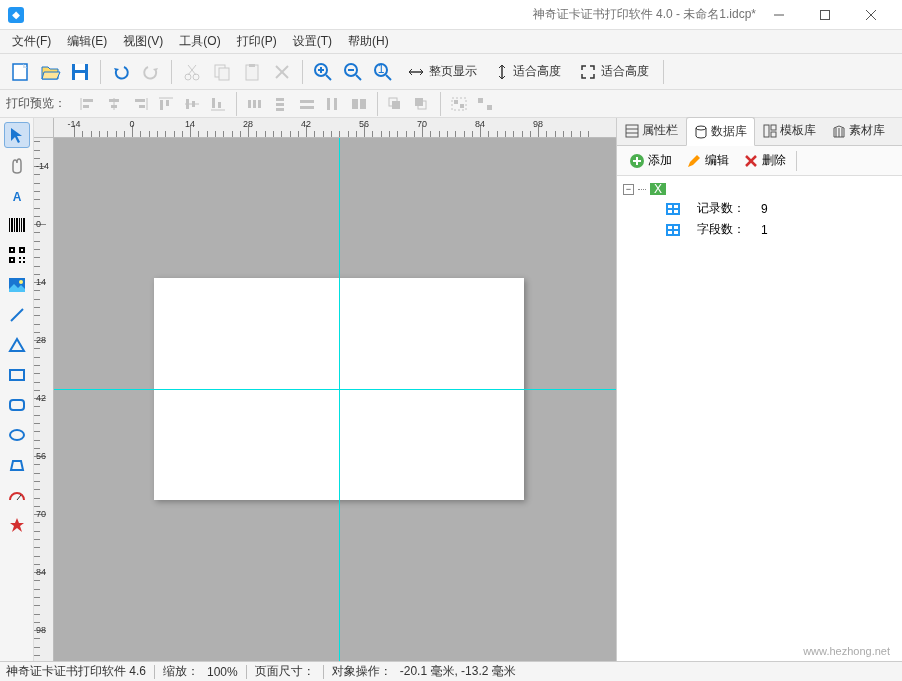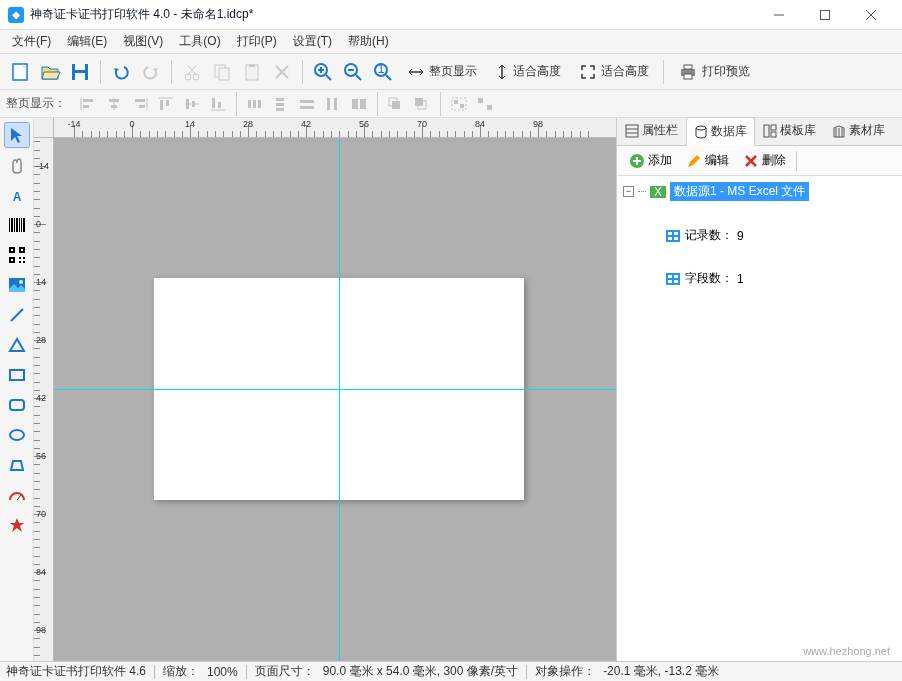--- a/index.html
+++ b/index.html
@@ -1,21 +1,21 @@
 <!DOCTYPE html>
 <html><head>
 <meta charset="utf-8">
 <style>
 * { margin: 0; padding: 0; box-sizing: border-box; font-family: "Microsoft YaHei", sans-serif; font-size: 12px; }
 body { width: 902px; height: 681px; background: #fff; overflow: hidden; position: relative; }
 
 
 .title-bar { height: 30px; background: #fff; display: flex; align-items: center; padding: 0 8px; border-bottom: 1px solid #e0e0e0; }
 .title-bar .app-icon { width: 16px; height: 16px; background: #2196f3; border-radius: 3px; margin-right: 6px; display:flex;align-items:center;justify-content:center;color:#fff;font-size:10px; }
-.title-bar .title-text { color: #0f172a; flex: 1; }
+.title-bar .title-text { color: #737373; flex: 1; text-align: right; }
 .title-bar .win-controls { display: flex; gap: 0; }
 .title-bar .win-btn { width: 46px; height: 30px; display: flex; align-items: center; justify-content: center; color: #666; }
 
 
 .menu-bar { height: 24px; display: flex; align-items: center; padding: 0 4px; background: #f5f5f5; border-bottom: 1px solid #ddd; }
 .menu-bar .menu-item { padding: 3px 8px; color: #333; cursor: pointer; }
 
 
 .toolbar-main { height: 36px; display: flex; align-items: center; padding: 2px 6px; background: #f5f5f5; border-bottom: 1px solid #ddd; gap: 2px; }
 .tool-btn { width: 28px; height: 28px; display: flex; align-items: center; justify-content: center; border-radius: 3px; cursor: pointer; }
@@ -52,21 +52,21 @@
 
 .right-panel { width: 286px; background: #fff; border-left: 1px solid #ccc; display: flex; flex-direction: column; }
 .panel-tabs { height: 28px; display: flex; align-items: flex-end; background: #f0f0f0; border-bottom: 1px solid #ccc; }
 .panel-tab { display: flex; align-items: center; gap: 3px; padding: 5px 7px; cursor: pointer; border: 1px solid transparent; font-size: 12px; color: #333; }
 .panel-tab.active { background: #fff; border: 1px solid #ccc; border-bottom: 1px solid #fff; margin-bottom: -1px; border-radius: 3px 3px 0 0; }
 .panel-toolbar { height: 30px; display: flex; align-items: center; padding: 0 6px; gap: 2px; border-bottom: 1px solid #ddd; background: #fafafa; }
 .panel-toolbar .pbtn { display: flex; align-items: center; gap: 3px; padding: 3px 6px; cursor: pointer; border-radius: 3px; }
 .tree { flex: 1; padding: 4px; overflow: auto; }
 .tree-item { display: flex; align-items: center; gap: 4px; padding: 2px 4px; white-space: nowrap; }
 .tree-item .exp { width: 11px; height: 11px; border: 1px solid #888; display: flex; align-items: center; justify-content: center; font-size: 9px; line-height: 1; background: #fff; color: #333; cursor: pointer; }
-.tree-child { margin-left: 40px; display: flex; align-items: center; gap: 4px; padding: 2px 4px; margin-top: 22px; }
+.tree-child { margin-left: 40px; display: flex; align-items: center; gap: 16px; padding: 2px 4px; }
 
 
 .status-bar { height: 20px; background: #f5f5f5; border-top: 1px solid #ccc; display: flex; align-items: center; padding: 0 6px; gap: 8px; font-size: 11px; color: #333; }
 .status-bar .sep { width: 1px; height: 14px; background: #bbb; }
 
 
 .watermark { position: absolute; right: 12px; bottom: 24px; text-align: right; color: #aaa; pointer-events: none; }
 .watermark .big { font-size: 28px; font-weight: bold; color: #888; }
 .watermark .small { font-size: 11px; }
 
@@ -205,32 +205,24 @@
       </svg>
     <span>适合高度</span>
   </div>
   <div class="tool-label-btn">
     <svg width="18" height="18">
         <path d="M3 7 L3 3 L7 3 M11 3 L15 3 L15 7 M15 11 L15 15 L11 15 M7 15 L3 15 L3 11" stroke="#333" fill="none" stroke-width="1.5"></path>
       </svg>
     <span>适合高度</span>
   </div>
   <div class="tool-sep"></div>
-  <div class="tool-label-btn">
-    <svg width="20" height="18">
-        <rect x="3" y="6" width="14" height="7" fill="#888"></rect>
-        <rect x="6" y="2" width="8" height="4" fill="#fff" stroke="#555"></rect>
-        <rect x="6" y="11" width="8" height="5" fill="#fff" stroke="#555"></rect>
-      </svg>
-    <span>打印预览</span>
-  </div>
 </div>
 
 <div class="toolbar-sec">
-  <span class="label">整页显示：</span>
+  <span class="label">打印预览：</span>
   <div class="dis-btn">
       <svg width="18" height="16">
         <line x1="2" y1="2" x2="2" y2="14" stroke="#666"></line>
         <rect x="4" y="3" width="10" height="3" fill="#666"></rect>
         <rect x="4" y="9" width="6" height="3" fill="#666"></rect>
       </svg>
     </div>
   <div class="dis-btn">
       <svg width="18" height="16">
         <line x1="9" y1="2" x2="9" y2="14" stroke="#666"></line>
@@ -638,21 +630,20 @@
       <div style="width:1px;height:20px;background:#ccc;margin:0 2px"></div>
     </div>
     <div class="tree">
       <div class="tree-item" style="padding-left:2px">
         <span class="exp">−</span>
         <span style="width:8px;border-top:1px dotted #888"></span>
         <svg width="16" height="14">
             <rect x="0" y="1" width="16" height="12" fill="#4caf50"></rect>
             <text x="8" y="11" font-size="9" text-anchor="middle" fill="#fff">X</text>
           </svg>
-        <span class="sel" style="padding:1px 4px;background:#3399ff;color:#fff">数据源1 - MS Excel 文件</span>
       </div>
       <div class="tree-child">
         <svg width="16" height="14">
             <rect x="1" y="1" width="14" height="12" fill="#2196f3"></rect>
             <rect x="3" y="3" width="4" height="3" fill="#fff"></rect>
             <rect x="9" y="3" width="4" height="3" fill="#fff"></rect>
             <rect x="3" y="8" width="4" height="3" fill="#fff"></rect>
             <rect x="9" y="8" width="4" height="3" fill="#fff"></rect>
           </svg>
         <span>记录数：</span>
@@ -673,21 +664,20 @@
   </div>
 </div>
 
 <div class="status-bar">
   <span>神奇证卡证书打印软件 4.6</span>
   <div class="sep"></div>
   <span>缩放：</span>
   <span>100%</span>
   <div class="sep"></div>
   <span>页面尺寸：</span>
-  <span>90.0 毫米 x 54.0 毫米, 300 像素/英寸</span>
   <div class="sep"></div>
   <span>对象操作：</span>
   <span>-20.1 毫米, -13.2 毫米</span>
 </div>
 
 <div class="watermark">
   <div class="small">www.hezhong.net</div>
 </div>
 
 </body></html>

